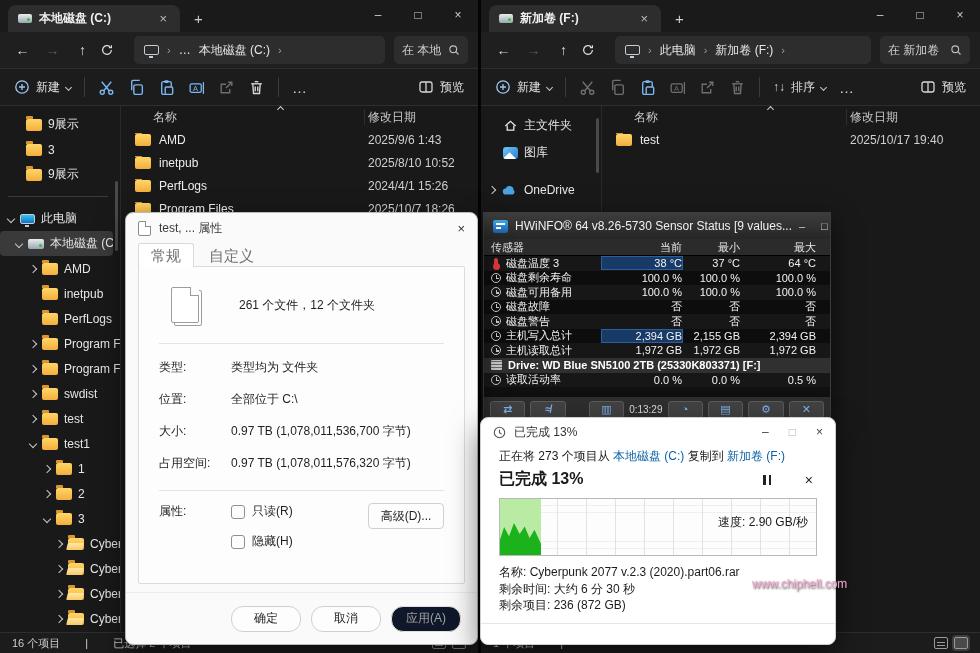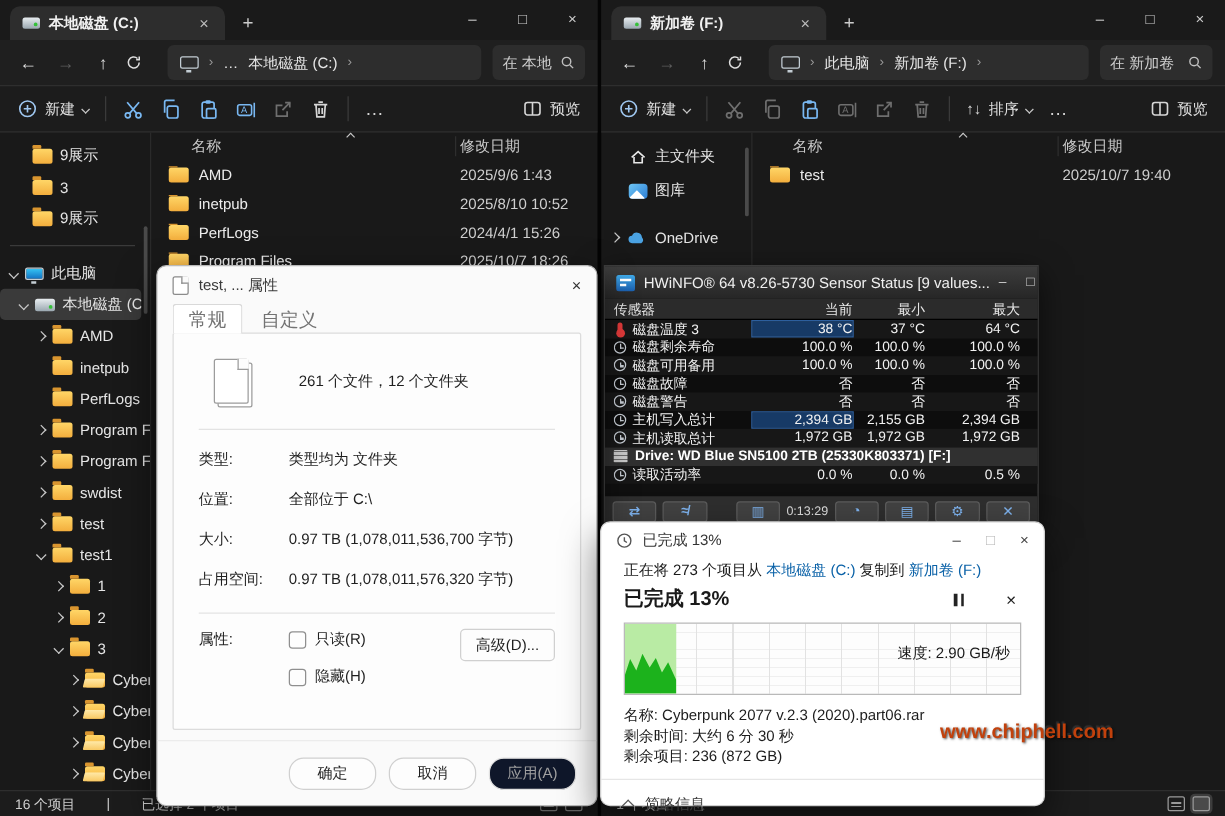--- a/index.html
+++ b/index.html
@@ -163,21 +163,21 @@
   .cbbox{width:14px;height:14px;border:1px solid #8f8f8f;border-radius:3px;background:#fdfdfd;flex:none}
   .adv{width:76px;height:26px;border:1px solid #d0d0d0;background:#fdfdfd;border-radius:4px;font-size:12px;
        display:flex;align-items:center;justify-content:center;color:#1f1f1f;flex:none}
   .pd-foot{position:absolute;left:0;right:0;bottom:0;height:52px;display:flex;align-items:center;
            justify-content:flex-end;gap:10px;padding:0 16px;border-top:1px solid #ececec}
   .btn{width:70px;height:26px;border:1px solid #d0d0d0;background:#fdfdfd;border-radius:12px;
        display:flex;align-items:center;justify-content:center;font-size:12px;color:#1f1f1f}
   .btn.disabled{color:#a0a0a0;background:#0f172a;border-color:#e0e0e0}
 
   
-  .wm-text{position:absolute;left:752px;top:577px;z-index:20;font-size:16px;font-weight:bold;color:#c2410c;
+  .wm-text{position:absolute;left:752px;top:577px;z-index:20;font-size:12px;font-weight:normal;color:#f9a8d4;
            text-shadow:1px 1px 2px rgba(0,0,0,.7),-1px -1px 1px rgba(255,255,255,.12)}
   .wm-logo{position:absolute;left:892px;top:538px;z-index:20;opacity:.92}
 </style>
 </head>
 <body>
 
 <div class="screen">
 
   <div class="win" style="left:0;top:0;width:478px;height:653px">
     <div class="tabstrip">
@@ -541,21 +541,21 @@
           <i class="chev u sm sortcaret"></i>
           <span class="col-name">名称</span>
           <div class="colsep" style="right:133px"></div>
           <span style="width:130px">修改日期</span>
         </div>
         <div class="frow">
           <span class="nm">
               <i class="fi"></i>
               <span>test</span>
             </span>
-          <span class="dt" style="width:130px">2025/10/7 19:40</span>
+          <span class="dt" style="width:130px">2025/10/17 19:40</span>
         </div>
       </div>
     </div>
     <div class="statusbar">
       <span>1 个项目</span>
       <span>|</span>
       <div class="viewics">
         <i class="vic lines"></i>
         <i class="vic active"></i>
       </div>
@@ -749,22 +749,18 @@
         <div class="band" style="width: 13%;"></div>
         <div class="mountain" style="width: 13%;"></div>
         <span class="speed">速度: 2.90 GB/秒</span>
       </div>
       <div class="cd-info">
         <div>名称: Cyberpunk 2077 v.2.3 (2020).part06.rar</div>
         <div>剩余时间: 大约 6 分 30 秒</div>
         <div>剩余项目: 236 (872 GB)</div>
       </div>
       <div class="cd-div"></div>
-      <div class="cd-foot">
-        <i class="chu"></i>
-        <span>简略信息</span>
-      </div>
     </div>
   </div>
 
   <div class="wm-text">www.chiphell.com</div>
 
 </div>
 
 </body></html>

